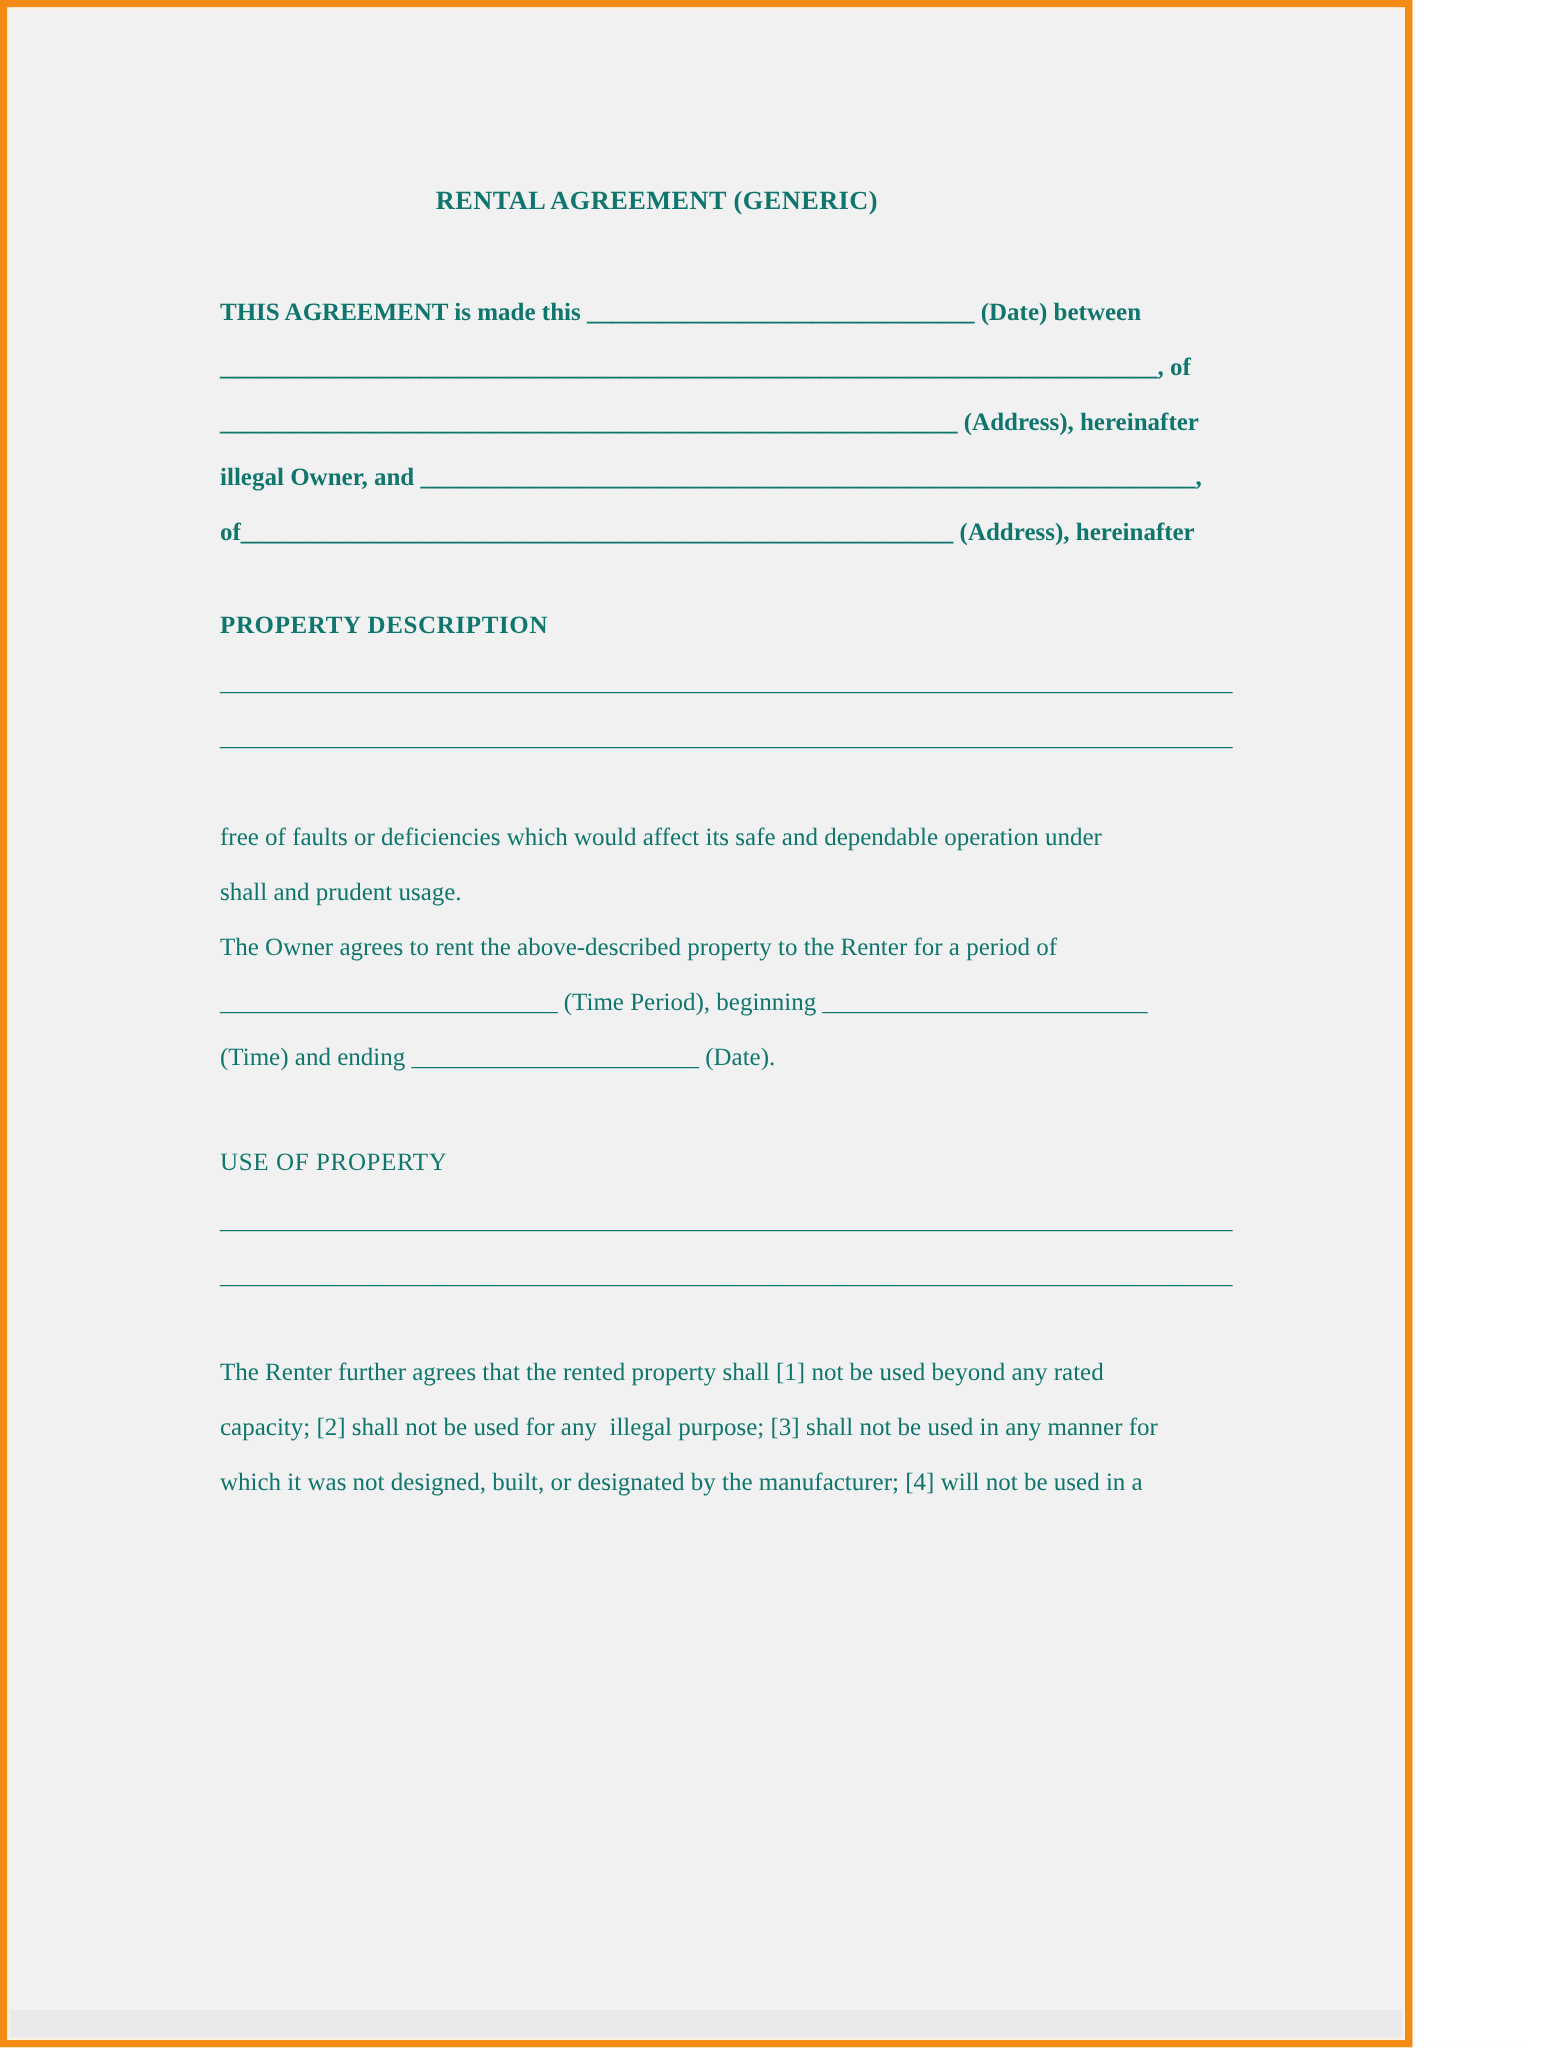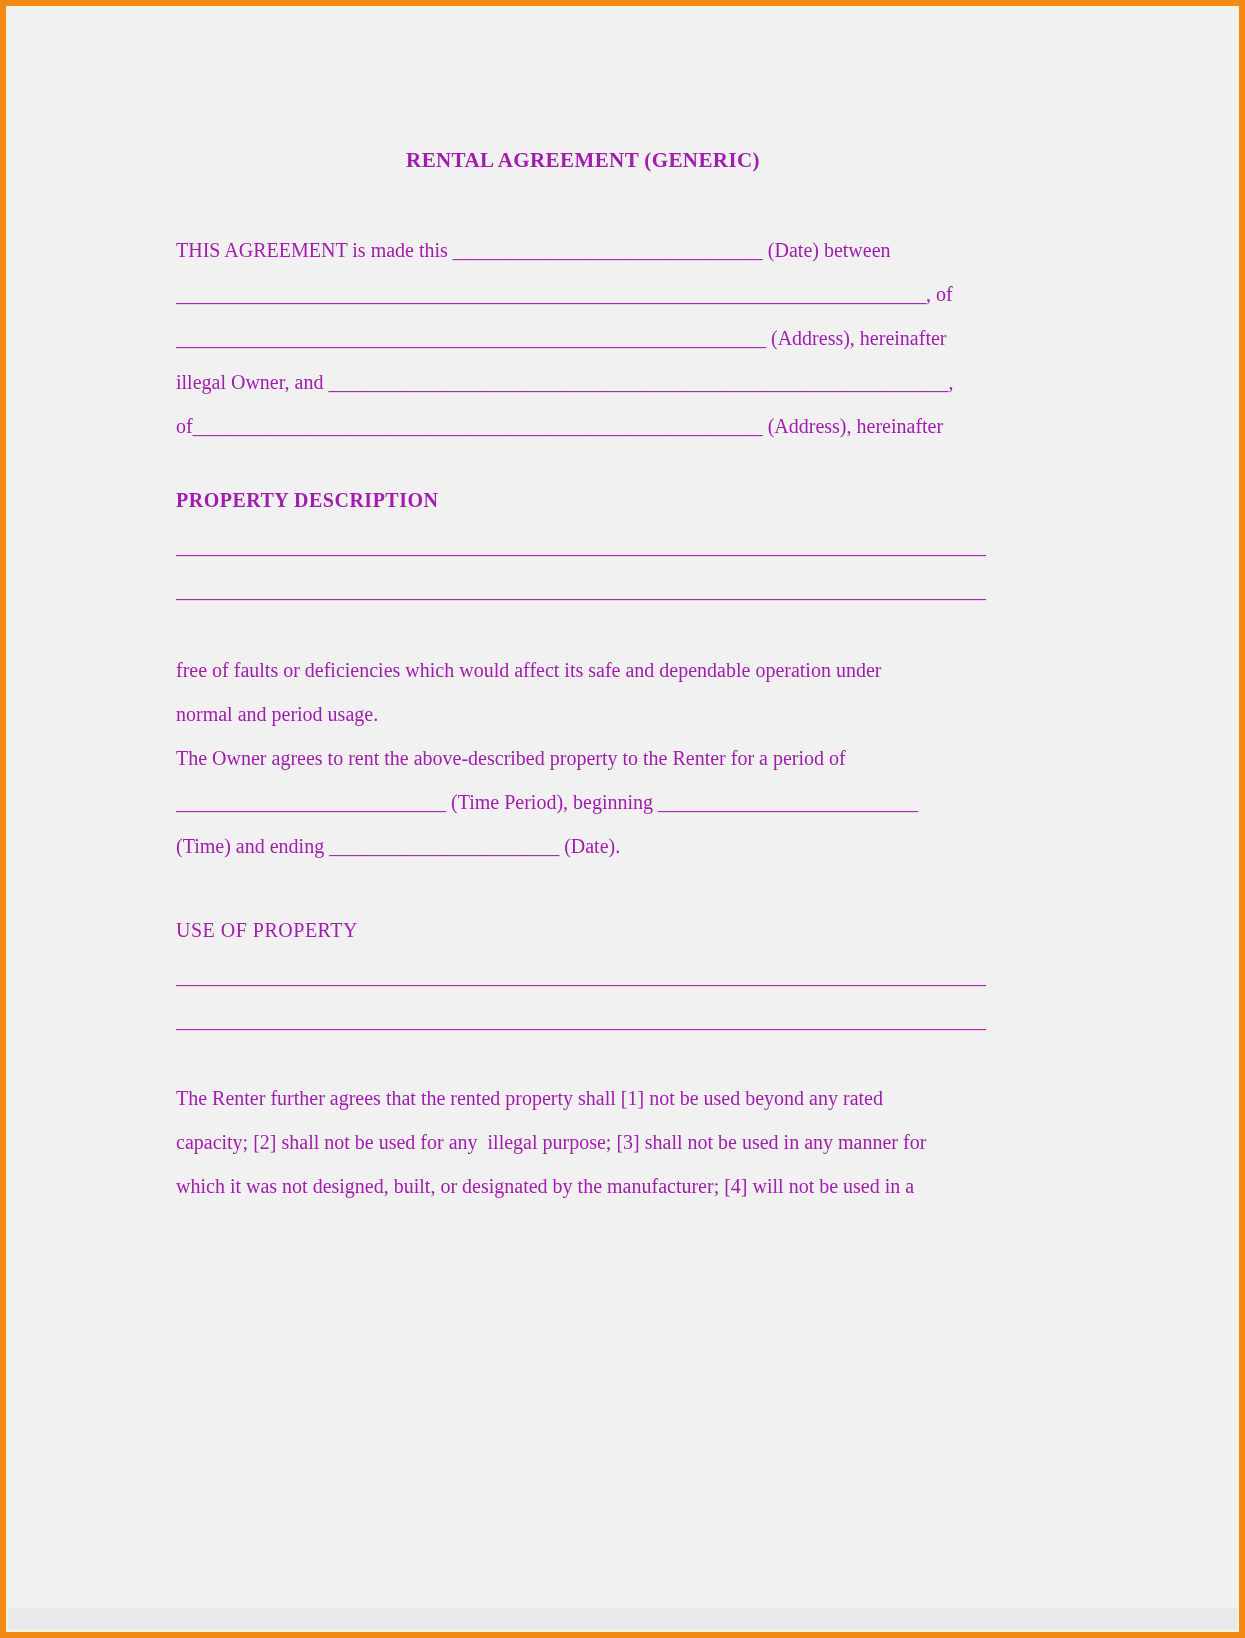--- a/index.html
+++ b/index.html
@@ -2,26 +2,26 @@
 <html><head>
 <meta charset="utf-8">
 <style>
   html, body {
     margin: 0;
     padding: 0;
     background: #ffffff;
   }
   .page {
     position: relative;
-    width: 1245px;
+    width: 1130px;
     height: 1638px;
     box-sizing: border-box;
     border: 6px solid #F28A14;
     font-family: "Liberation Serif", "DejaVu Serif", serif;
-    color: #a21caf;
+    color: #0f766e;
   }
   .page-inner {
     position: relative;
     width: 100%;
     height: 100%;
     box-sizing: border-box;
     border: 2px solid #FAF0E0;
     background: #F1F1F1;
     overflow: hidden;
     padding-left: 168px;
@@ -37,21 +37,21 @@
   .line {
     white-space: pre;
   }
   .b-doc-title {
     margin-top: 130px;
     text-align: center;
     font-weight: bold;
     font-size: 21px;
     letter-spacing: 0.4px;
   }
-  .b-parties { margin-top: 46px; }
+  .b-parties { margin-top: 46px; font-weight: bold; }
   .b-property-description-heading { margin-top: 30px; letter-spacing: 0.5px; font-weight: bold; }
   .b-property-description-blanks { margin-top: 2px; }
   .b-warranty { margin-top: 36px; }
   .b-rental-period-heading { margin-top: 40px; letter-spacing: 0.5px; }
   .b-rental-terms { margin-top: 0; }
   .b-use-of-property-heading { margin-top: 40px; letter-spacing: 0.5px; }
   .b-use-of-property-blanks { margin-top: 2px; }
   .b-renter-agreements { margin-top: 34px; }
   .footer-band {
     position: absolute;
@@ -80,21 +80,21 @@
         </div>
         <div class="block b-property-description-heading">
           <div class="line">PROPERTY DESCRIPTION</div>
         </div>
         <div class="block b-property-description-blanks">
           <div class="line">_________________________________________________________________________________</div>
           <div class="line">_________________________________________________________________________________</div>
         </div>
         <div class="block b-warranty">
           <div class="line">free of faults or deficiencies which would affect its safe and dependable operation under</div>
-          <div class="line">normal and period usage.</div>
+          <div class="line">shall and prudent usage.</div>
         </div>
         <div class="block b-rental-terms">
           <div class="line">The Owner agrees to rent the above-described property to the Renter for a period of</div>
           <div class="line">___________________________ (Time Period), beginning __________________________</div>
           <div class="line">(Time) and ending _______________________ (Date).</div>
         </div>
         <div class="block b-use-of-property-heading">
           <div class="line">USE OF PROPERTY</div>
         </div>
         <div class="block b-use-of-property-blanks">

